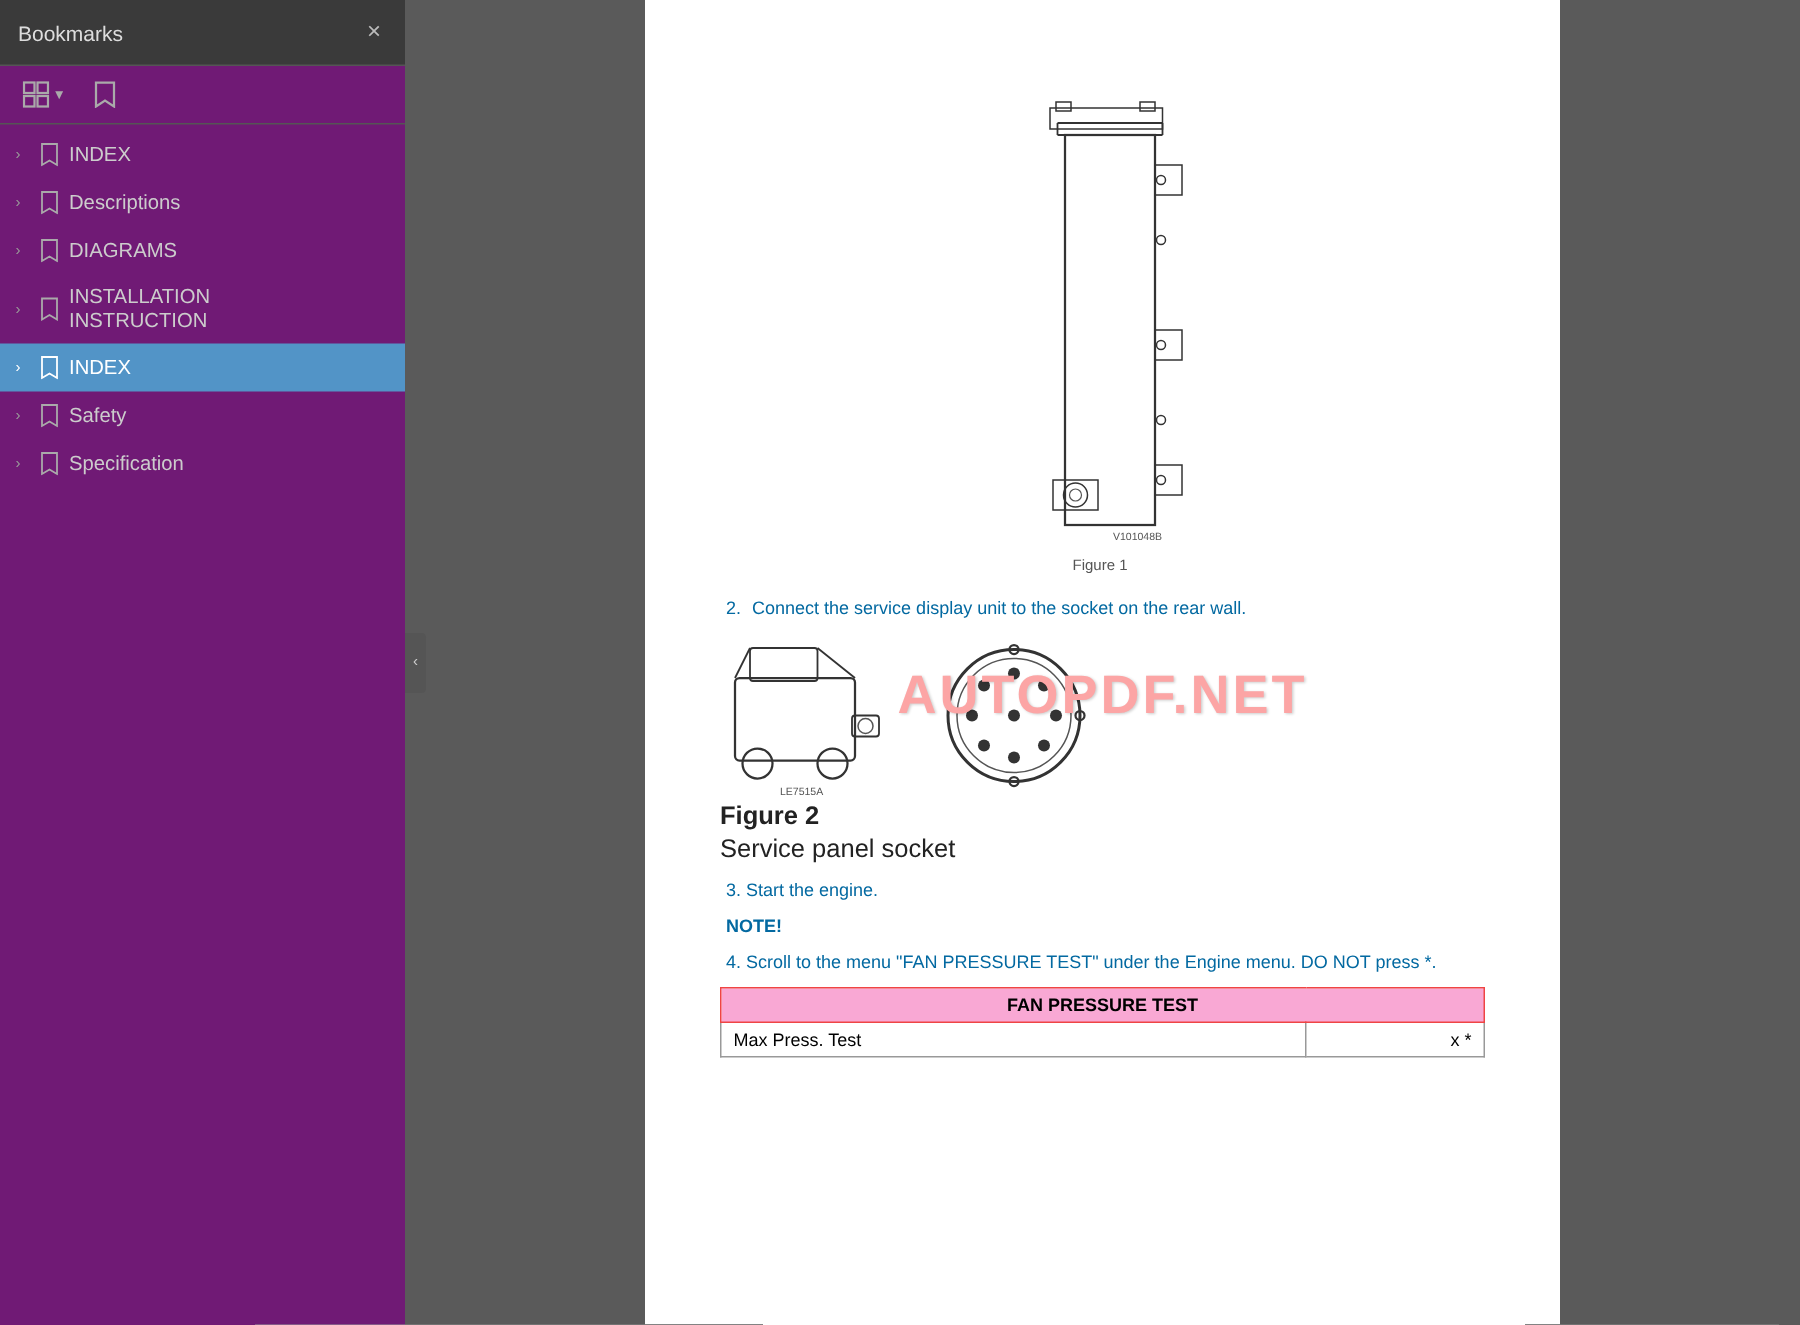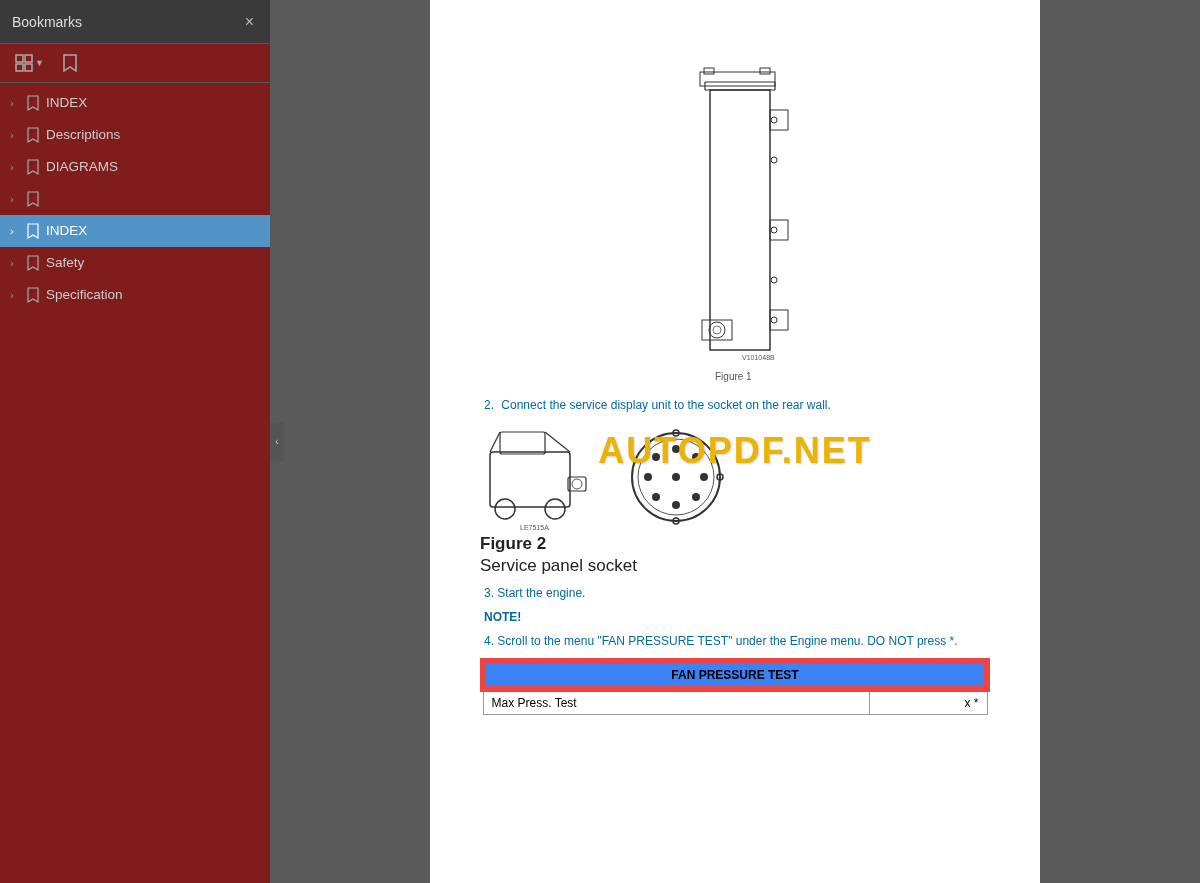--- a/index.html
+++ b/index.html
@@ -2,21 +2,21 @@
 <html><head>
   <meta charset="utf-8">
   <style>
     * { margin: 0; padding: 0; box-sizing: border-box; }
     body { width: 1200px; height: 883px; overflow: hidden; font-family: 'Segoe UI', Arial, sans-serif; background: #3d3d3d; display: flex; }
 
     
     .sidebar {
       width: 270px;
       min-width: 270px;
-      background: #7f1d1d;
+      background: #701a75;
       color: #ccc;
       display: flex;
       flex-direction: column;
       height: 883px;
       position: relative;
     }
 
     .sidebar-header {
       display: flex;
       align-items: center;
@@ -161,26 +161,26 @@
       margin: 0 auto;
       padding: 30px 50px;
       overflow-y: auto;
       height: 883px;
       position: relative;
     }
 
     
     .watermark {
       position: absolute;
-      top: 430px;
+      top: 442px;
       left: 50%;
       transform: translateX(-50%);
       font-size: 36px;
       font-weight: 900;
-      color: #eab308;
+      color: #fca5a5;
       letter-spacing: 2px;
       white-space: nowrap;
       z-index: 5;
       pointer-events: none;
       font-family: Arial, sans-serif;
       text-shadow: 1px 1px 2px rgba(0,0,0,0.2);
     }
 
     
     .figure-container {
@@ -229,24 +229,24 @@
     
     .fan-table {
       width: 100%;
       border-collapse: collapse;
       border: 1px solid #999;
       margin-top: 8px;
       font-size: 12px;
     }
 
     .fan-table th {
-      background: #3b82f6;
+      background: #f9a8d4;
       text-align: center;
       padding: 4px 8px;
-      border: 6px solid #ef4444;
+      border: 1px solid #ef4444;
       font-weight: bold;
       font-size: 12px;
     }
 
     .fan-table td {
       padding: 4px 8px;
       border: 1px solid #999;
     }
 
     .figure-caption {
@@ -320,20 +320,21 @@
       <span class="item-label">DIAGRAMS</span>
     </div>
 
     <div class="sidebar-item">
       <span class="chevron">›</span>
       <span class="bookmark-icon">
         <svg class="bm-svg" viewBox="0 0 14 16" fill="none">
           <path d="M2 1h10v14l-5-3-5 3V1z" stroke="#aaa" stroke-width="1.2" fill="none"></path>
         </svg>
       </span>
+      <span class="item-label">INSTALLATION<br>INSTRUCTION</span>
     </div>
 
     <div class="sidebar-item active">
       <span class="chevron" style="color:#fff;">›</span>
       <span class="bookmark-icon">
         <svg class="bm-svg" viewBox="0 0 14 16" fill="none">
           <path d="M2 1h10v14l-5-3-5 3V1z" stroke="#fff" stroke-width="1.2" fill="none"></path>
         </svg>
       </span>
       <span class="item-label">INDEX</span>

